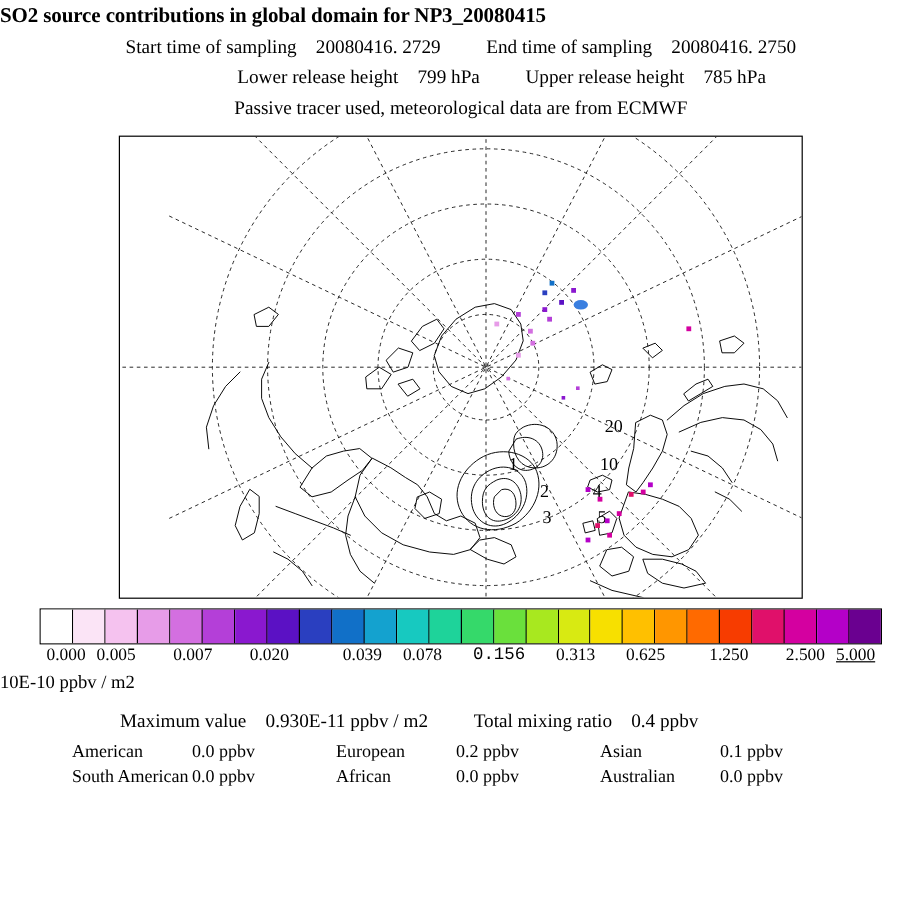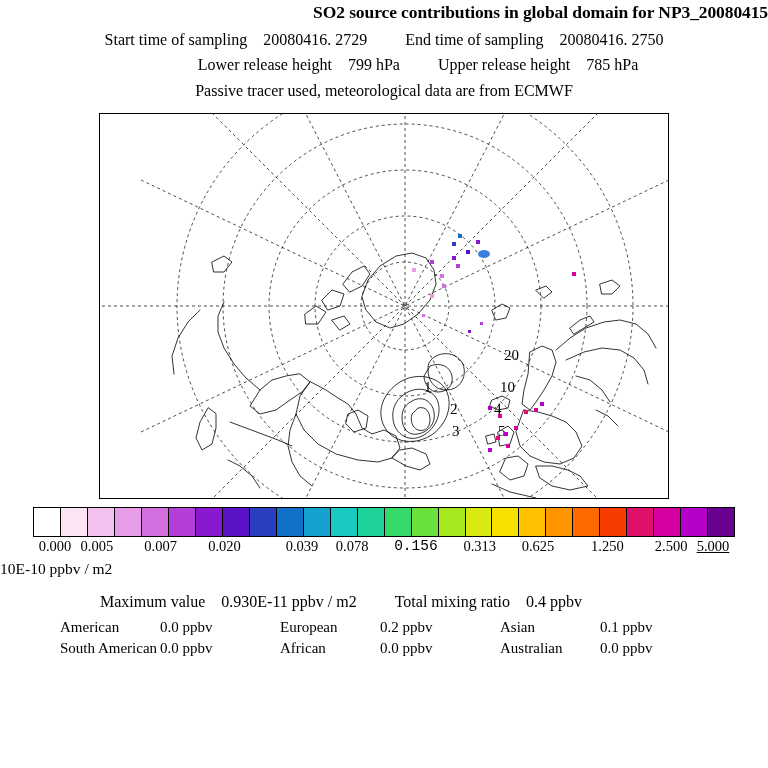--- a/index.html
+++ b/index.html
@@ -20,21 +20,21 @@
     width: 768px;
     height: 768px;
   }
 
   
   .title {
     position: absolute;
     top: 2px;
     left: 0;
     width: 768px;
-    text-align: right;
+    text-align: left;
     font-size: 17.5px;
     font-weight: bold;
     letter-spacing: -0.1px;
   }
   .hdr-line {
     position: absolute;
     left: 0;
     width: 768px;
     text-align: center;
     font-size: 16px;

